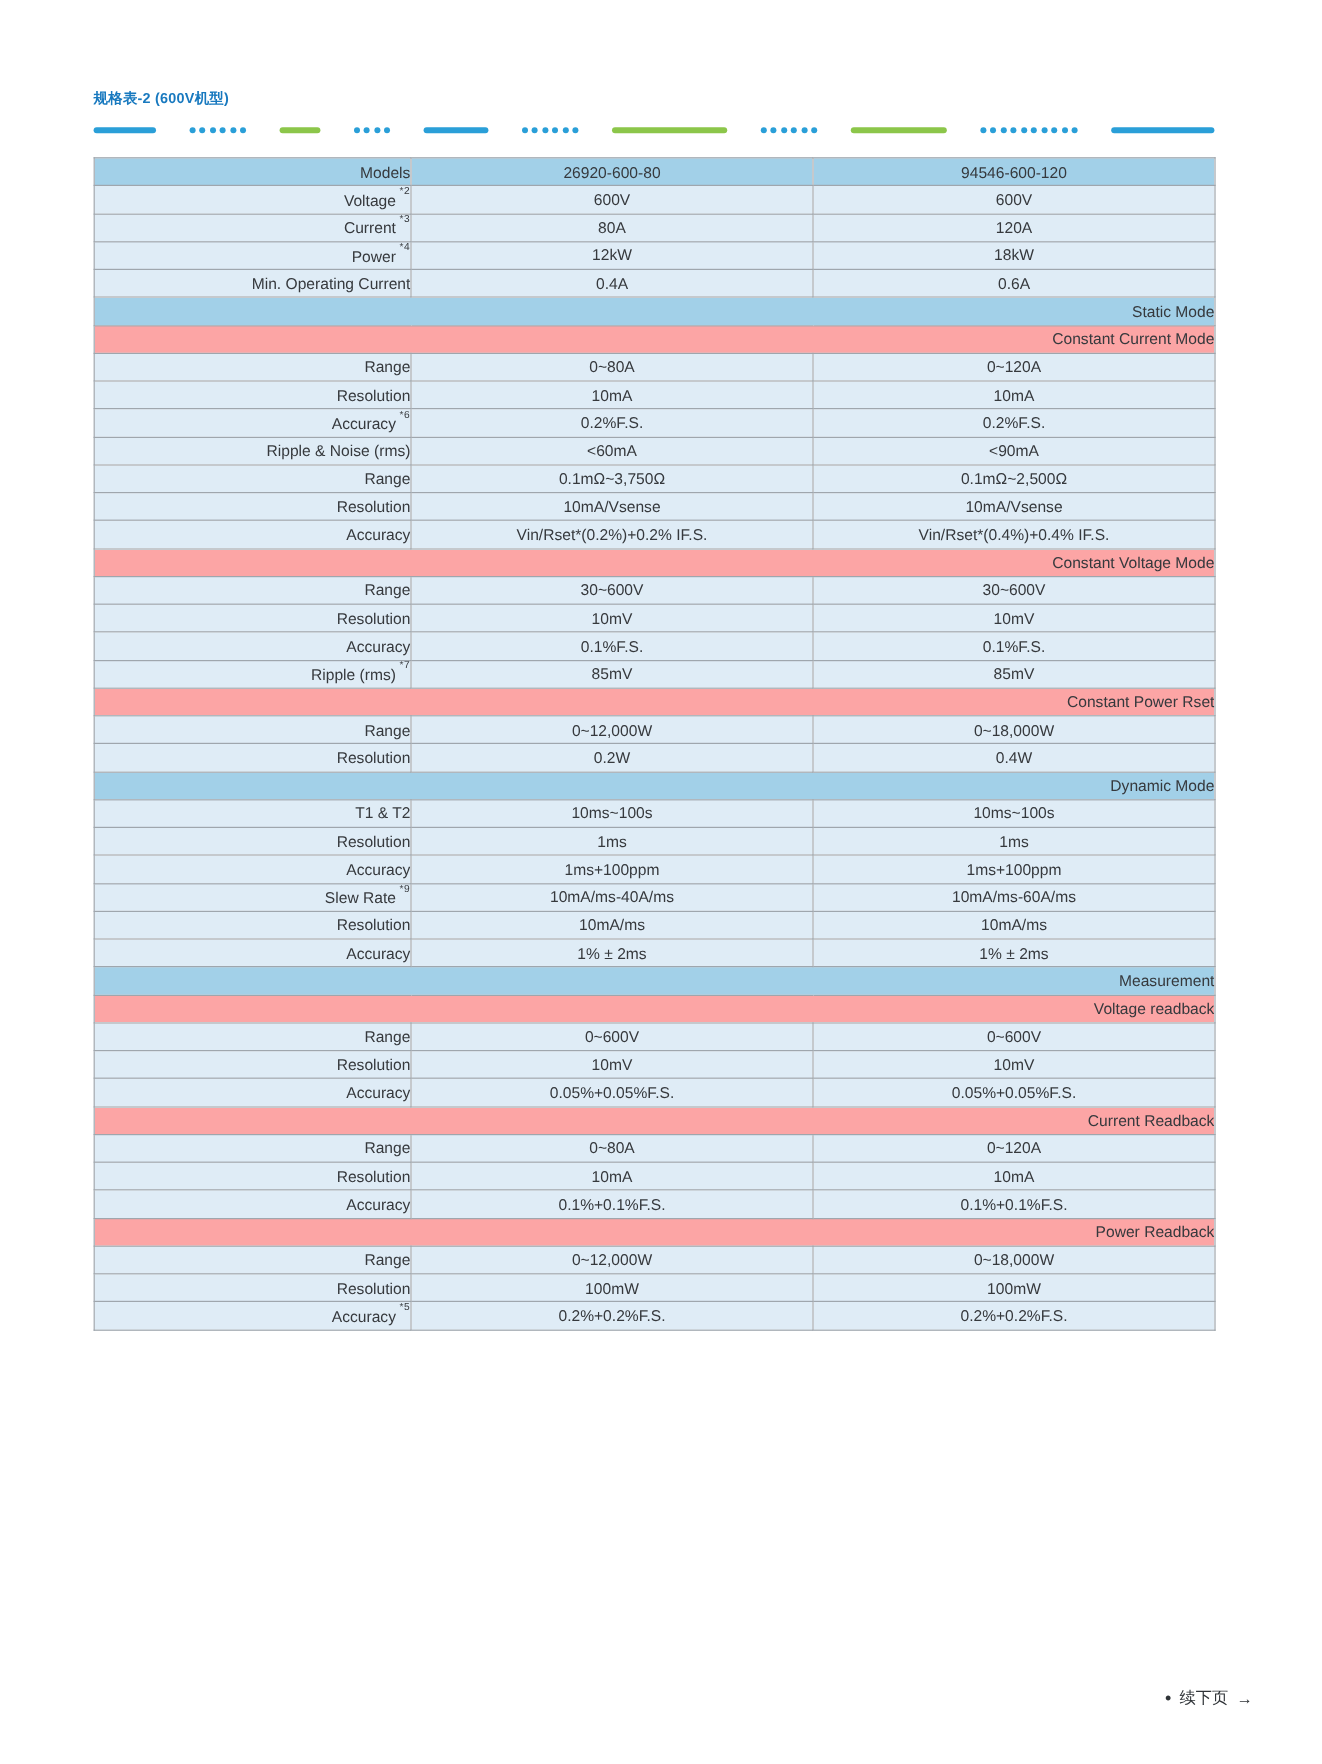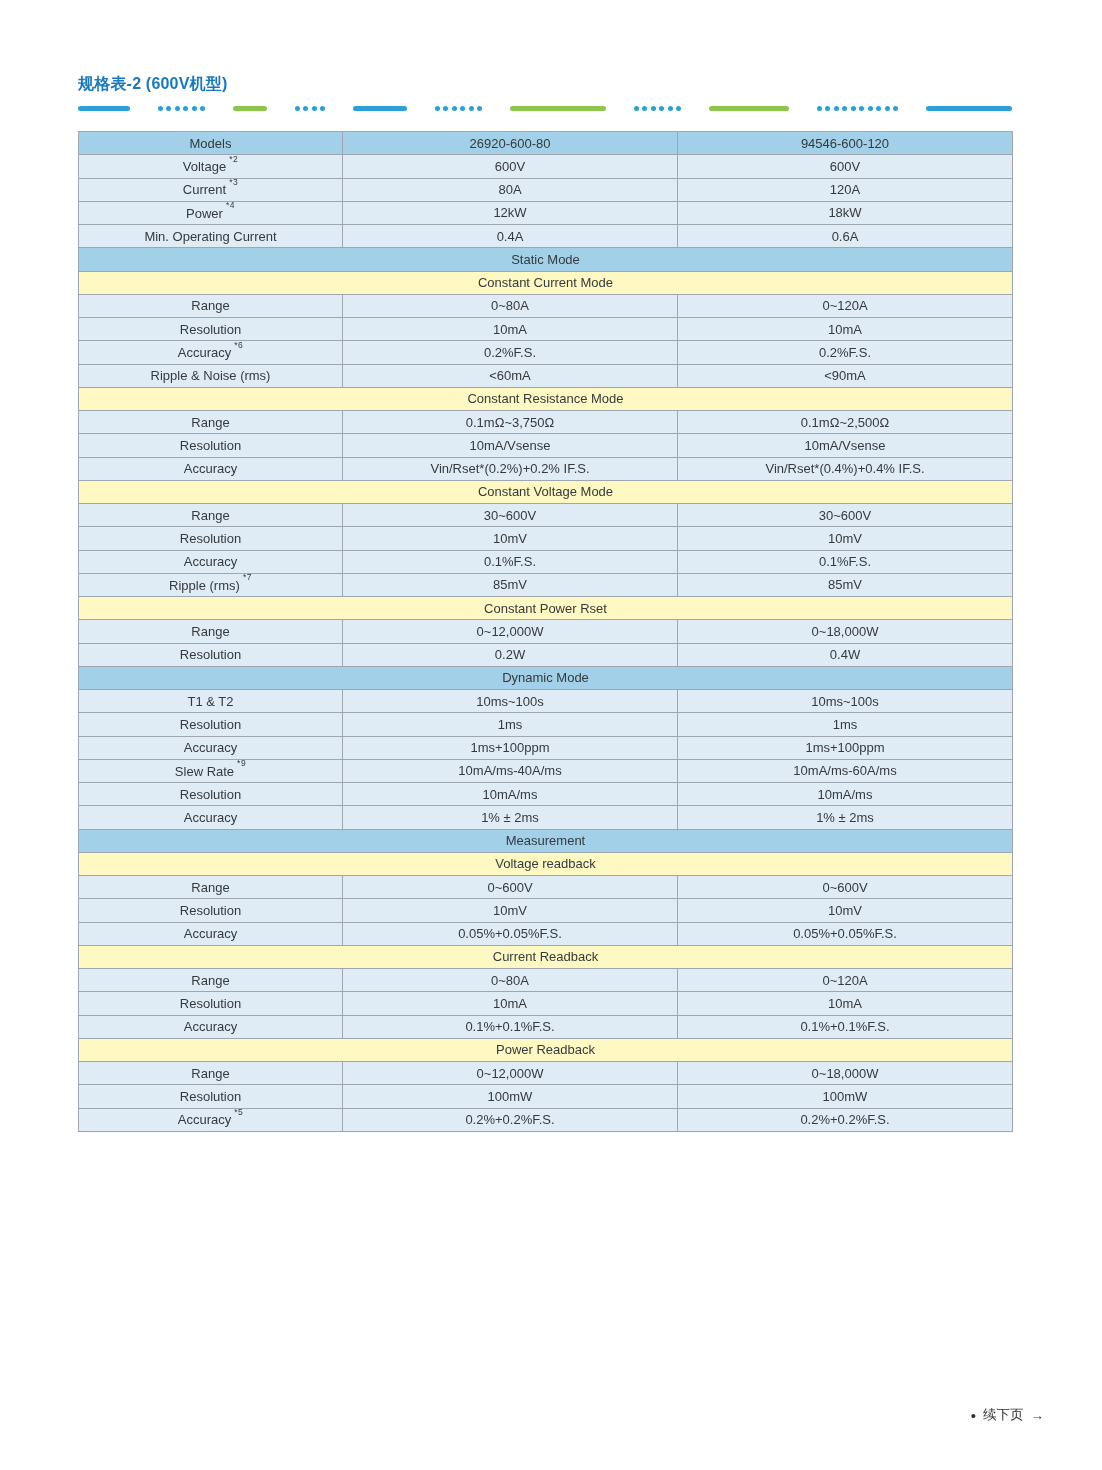--- a/index.html
+++ b/index.html
@@ -6,21 +6,21 @@
   body {
     width: 1102px; height: 1470px;
     background: #ffffff;
     font-family: "Liberation Sans", sans-serif;
     position: relative;
     color: #36393d;
     overflow: hidden;
   }
   .page-title {
     position: absolute; left: 78px; top: 74px;
-    font-size: 16px; font-weight: bold;
+    font-size: 12px; font-weight: bold;
     color: #1879bf; letter-spacing: 0.2px;
     white-space: nowrap;
   }
   .divider {
     position: absolute; left: 78px; top: 105px;
     width: 934px; height: 6px;
     display: flex; align-items: center; justify-content: space-between;
   }
   .divider .dash { height: 5px; border-radius: 3px; flex: 0 0 auto; }
   .divider .dotgroup { display: flex; gap: 3.5px; align-items: center; flex: 0 0 auto; }
@@ -37,24 +37,24 @@
     color: #36393d;
   }
   table.spec td {
     border: 1px solid #9fa6ad;
     height: 22.26px;
     padding: 0;
     vertical-align: middle;
     overflow: hidden;
     white-space: nowrap;
   }
-  td.c-label { padding-left: 7px; text-align: center; }
+  td.c-label { padding-left: 7px; text-align: right; }
   td.c-val { text-align: center; }
   tr.r-header td, tr.r-section td { background: #a2d0e8; }
-  tr.r-subsection td { background: #fef9c3; }
+  tr.r-subsection td { background: #fca5a5; }
   tr.r-data td { background: #dfecf6; }
   sup.note {
     font-size: 8.5px;
     position: relative; top: -4.5px;
     margin-left: 3px;
     letter-spacing: 0.5px;
   }
   .footer {
     position: absolute; top: 1406px; right: 58px;
     font-size: 13.5px; color: #2f3337;
@@ -171,23 +171,20 @@
       <tr class="r-data">
         <td class="c-label">Accuracy<sup class="note">*6</sup></td>
         <td class="c-val">0.2%F.S.</td>
         <td class="c-val">0.2%F.S.</td>
       </tr>
       <tr class="r-data">
         <td class="c-label">Ripple &amp; Noise (rms)</td>
         <td class="c-val">&lt;60mA</td>
         <td class="c-val">&lt;90mA</td>
       </tr>
-      <tr class="r-subsection">
-        <td class="c-label" colspan="3">Constant Resistance Mode</td>
-      </tr>
       <tr class="r-data">
         <td class="c-label">Range</td>
         <td class="c-val">0.1mΩ~3,750Ω</td>
         <td class="c-val">0.1mΩ~2,500Ω</td>
       </tr>
       <tr class="r-data">
         <td class="c-label">Resolution</td>
         <td class="c-val">10mA/Vsense</td>
         <td class="c-val">10mA/Vsense</td>
       </tr>

